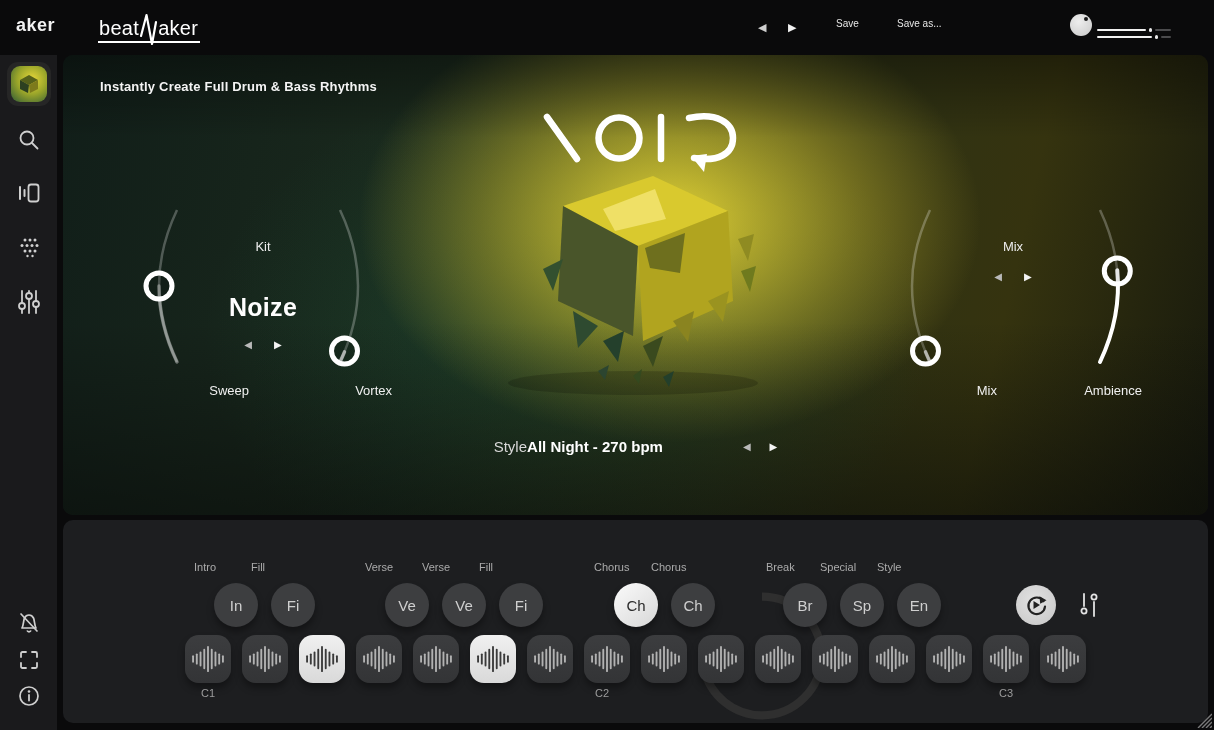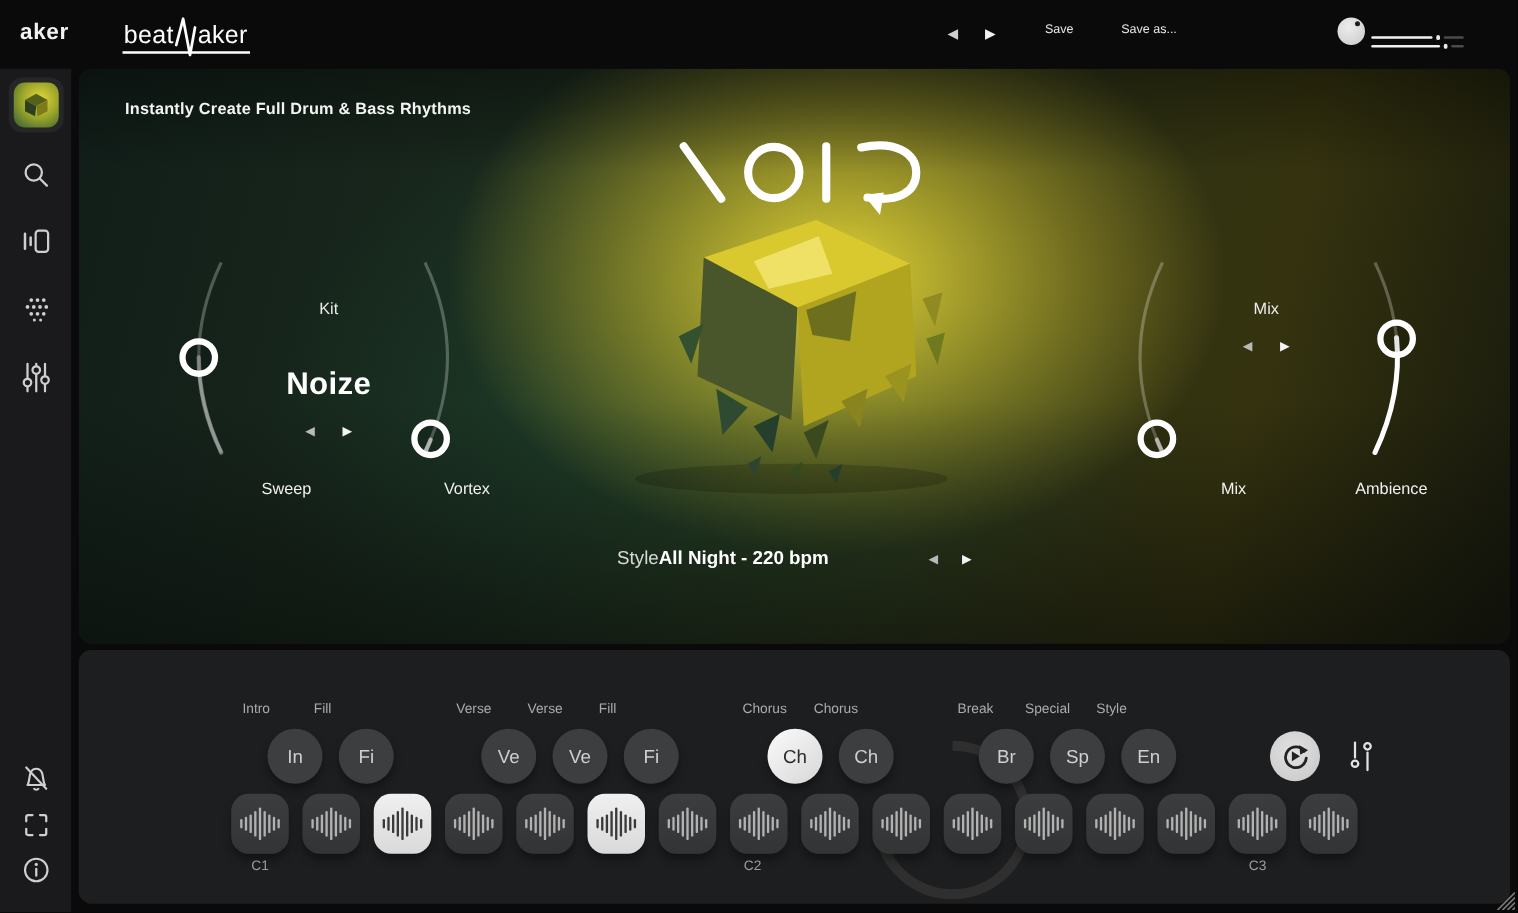--- a/index.html
+++ b/index.html
@@ -298,21 +298,21 @@
       <circle class="arc-handle" cx="27.3" cy="65" r="13"></circle>
     </svg>
 
     <span class="param-label" style="left:66px;top:328px">Sweep</span>
     <span class="param-label" style="left:209px;top:328px">Vortex</span>
     <span class="param-label" style="left:814px;top:328px">Mix</span>
     <span class="param-label" style="left:959px;top:328px">Ambience</span>
 
     <div id="style-row">
       <span class="lbl">Style</span>
-      <span class="val">All Night - 220 bpm</span>
+      <span class="val">All Night - 270 bpm</span>
       <span class="ar-prev">◀</span>
       <span class="ar-next">▶</span>
     </div>
   </div>
 
   <div id="bottom">
 
     <span class="seclabel" style="left:131px">Intro</span>
     <span class="seclabel" style="left:188px">Fill</span>
     <span class="seclabel" style="left:302px">Verse</span>

